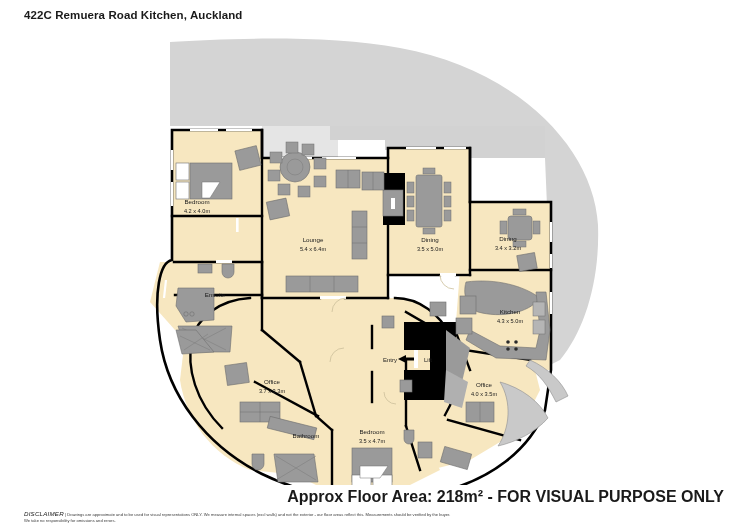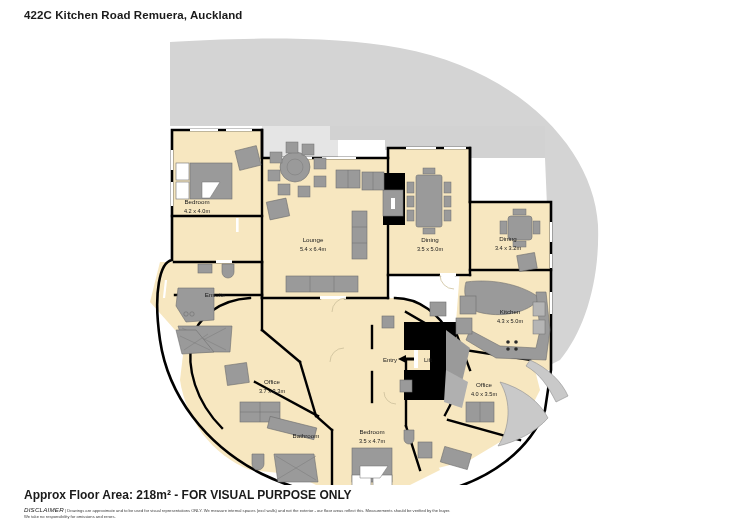--- a/index.html
+++ b/index.html
@@ -38,24 +38,25 @@
     width: 750px;
     height: 455px;
   }
   #footer {
     position: absolute;
     left: 24px;
     top: 488px;
     width: 700px;
   }
   #area-line {
-    font-size: 12px;
+    font-size: 16px;
     font-weight: bold;
     color: #1a1a1a;
     white-space: nowrap;
+    text-align: right;
   }
   #disclaimer-line {
     margin-top: 3px;
     font-size: 4.1px;
     line-height: 1.5;
     color: #3a3a3a;
     max-width: 430px;
   }
   #disclaimer-label {
     font-style: italic;
@@ -79,21 +80,21 @@
   .tiny-label {
     font-size: 6.0px;
     font-family: "Liberation Sans", sans-serif;
     fill: #1a1a1a;
     text-anchor: middle;
   }
 </style>
 </head>
 <body>
 
-<div id="page-title">422C Kitchen Road Remuera, Auckland</div>
+<div id="page-title">422C Remuera Road Kitchen, Auckland</div>
 
 <div id="plan-wrap">
 <svg id="plan-svg" viewBox="0 0 750 455" xmlns="http://www.w3.org/2000/svg">
 
   <g>
     <path d="M170,12 L170,96 L330,96 L330,110 L385,110 L385,120 L470,120 L470,128
              L545,128 L548,200 L552,260 L548,300 L535,330 L520,350
              L560,330 C585,300 600,250 598,195 C594,120 520,40 400,18 C330,5 230,8 170,12 Z" fill="#d4d4d4" stroke="none"></path>
   </g>
 

